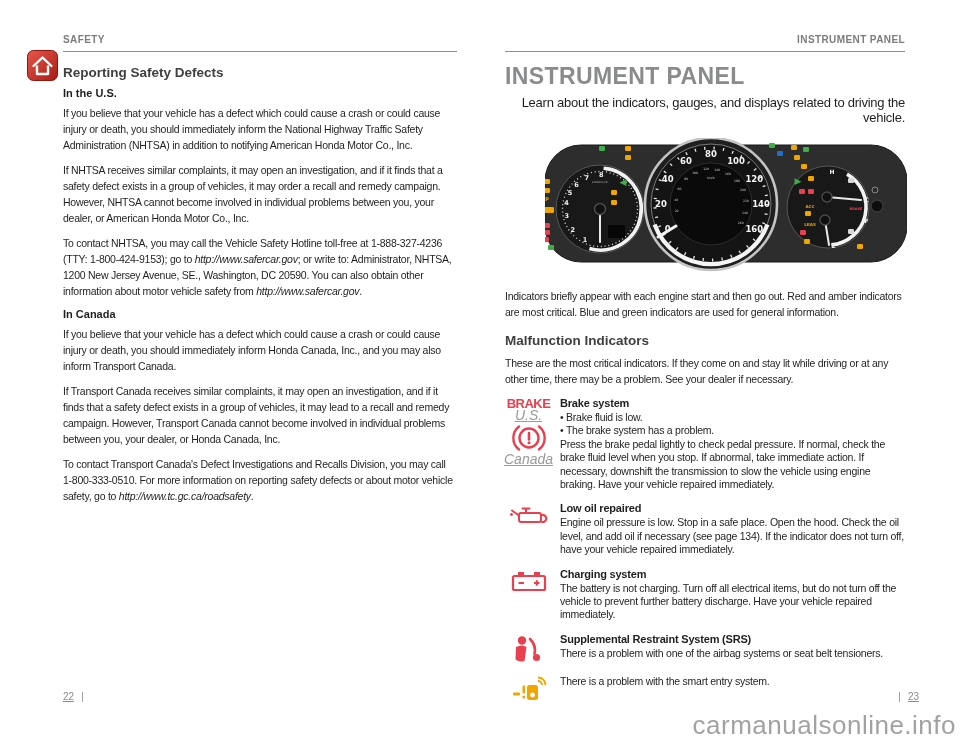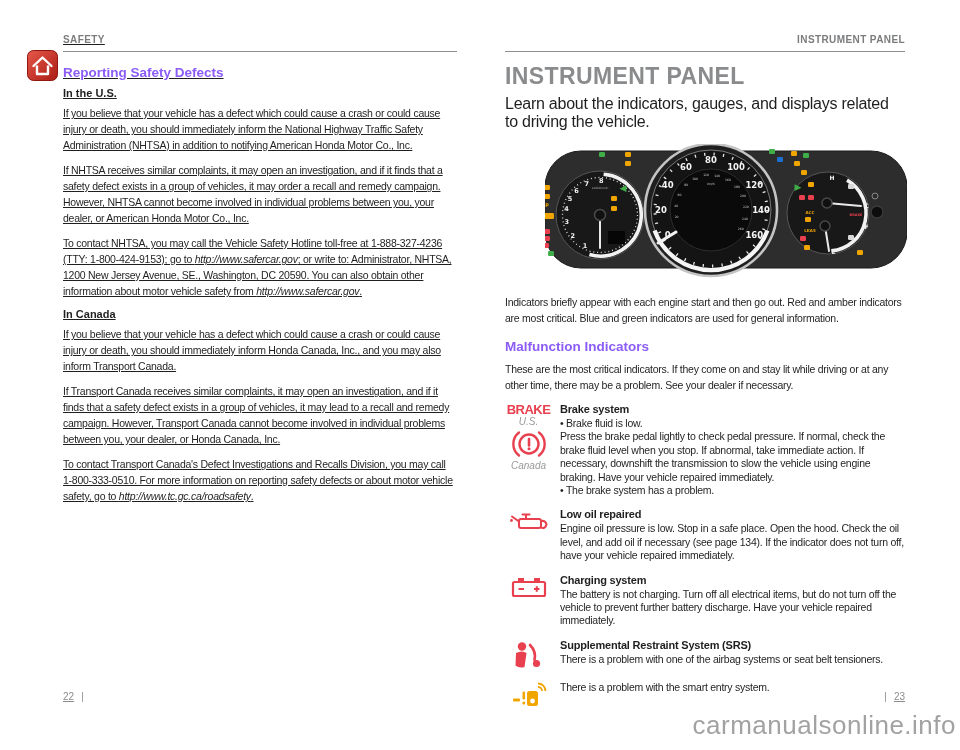--- a/index.html
+++ b/index.html
@@ -1,51 +1,51 @@
 <!DOCTYPE html>
 <html><head>
 <meta charset="utf-8">
 <style>
   html,body{margin:0;padding:0;}
   body{
     width:960px;height:750px;position:relative;background:#ffffff;
     font-family:"Liberation Sans",sans-serif;color:#1f1f1f;overflow:hidden;
   }
   .col{position:absolute;top:34px;}
-  .col-left{left:63px;width:394px;text-decoration:underline;}
+  .col-left{left:63px;width:394px;}
   .col-right{left:505px;width:400px;}
   .page-head{
     font-size:10px;font-weight:bold;color:#7b7c7e;letter-spacing:.4px;
     padding-bottom:6px;border-bottom:1px solid #8f8f8f;
   }
   .page-head.right{text-align:right;}
   .home-btn{position:absolute;left:27px;top:50px;width:31px;height:31px;cursor:pointer;}
-  h2.blue{font-size:13.5px;font-weight:bold;color:#8b5cf6;margin:13px 0 7px;}
+  h2.blue{font-size:13.5px;font-weight:bold;color:#404040;margin:13px 0 7px;}
   h1.big{
     font-size:23px;font-weight:bold;color:#8a8b8d;letter-spacing:.4px;margin:11px 0 5px;
   }
-  .subtitle{font-size:16px;letter-spacing:-.25px;margin:0 0 2px;}
+  .subtitle{font-size:13px;letter-spacing:-.25px;margin:0 0 2px;text-align:right;}
   p.body, .body-line{
     font-size:10.5px;line-height:16px;letter-spacing:-.25px;margin:0 0 9px;
   }
   h4.sub{font-size:11px;font-weight:bold;margin:1px 0 6px;}
   .it{font-style:italic;}
   .cluster-wrap{margin:13px 0 0 40px;}
   svg{font-family:"DejaVu Sans",sans-serif;}
   .mi-item{display:flex;margin:10px 0 11px;}
   .icon-col{width:47px;flex:0 0 47px;display:flex;flex-direction:column;align-items:center;padding-top:1px;}
   .mi-text{flex:1;padding-left:8px;}
   .mi-title{font-size:11px;font-weight:bold;letter-spacing:-.2px;margin:0 0 2px;}
   .mi-body{font-size:10.5px;line-height:13.4px;letter-spacing:-.25px;margin:0;}
   .brake-word{font-size:13px;font-weight:bold;color:#e8404e;letter-spacing:-.5px;line-height:12px;}
-  .region{font-size:10px;font-style:italic;color:#9a9a9a;line-height:11px;}
+  .region{font-size:14px;font-style:italic;color:#9a9a9a;line-height:11px;text-decoration:underline;}
   .if-equipped{font-size:10px;font-style:italic;font-weight:bold;text-align:right;margin-top:14px;}
   .footer{position:absolute;top:691px;font-size:10px;color:#8d8d8d;}
   .footer span{margin:0 7px 0 0;text-decoration:underline;}
-  .footer.right{left:505px;width:400px;text-align:right;}
+  .footer.right{left:519px;width:400px;text-align:right;}
   .footer.right span{margin:0 0 0 7px;}
   .footer.left{left:63px;}
   .watermark{
     position:absolute;right:4px;top:710px;font-size:26px;color:#a2a2a2;
     letter-spacing:.5px;white-space:nowrap;
   }
 </style>
 </head>
 <body>
 
@@ -211,22 +211,22 @@
         <line x1="18" y1="9" x2="18" y2="15.5" stroke="#e8404e" stroke-width="2.6" stroke-linecap="round"></line>
         <circle cx="18" cy="18.8" r="1.5" fill="#e8404e"></circle>
         <path d="M8,2.5 A14.5,14.5 0 0 0 8,25.5" fill="none" stroke="#e8404e" stroke-width="2.4" stroke-linecap="round"></path>
         <path d="M28,2.5 A14.5,14.5 0 0 1 28,25.5" fill="none" stroke="#e8404e" stroke-width="2.4" stroke-linecap="round"></path>
       </svg>
       <div class="region">Canada</div>
     </div>
     <div class="mi-text">
       <div class="mi-title">Brake system</div>
       <div class="mi-body">• Brake fluid is low.</div>
+      <div class="mi-body">• The brake system has a problem.</div>
       <div class="mi-body">Press the brake pedal lightly to check pedal pressure. If normal, check the brake fluid level when you stop. If abnormal, take immediate action. If necessary, downshift the transmission to slow the vehicle using engine braking. Have your vehicle repaired immediately.</div>
-      <div class="mi-body">• The brake system has a problem.</div>
     </div>
   </div>
 
   <div class="mi-item">
     <div class="icon-col">
       <svg width="40" height="22" viewBox="0 0 40 22">
         <rect x="10" y="10" width="22" height="9" rx="2" fill="none" stroke="#e8404e" stroke-width="2"></rect>
         <line x1="10" y1="12.5" x2="3" y2="7.5" stroke="#e8404e" stroke-width="2" stroke-linecap="round"></line>
         <line x1="17" y1="10" x2="17" y2="6" stroke="#e8404e" stroke-width="2"></line>
         <line x1="13.5" y1="5.5" x2="20.5" y2="5.5" stroke="#e8404e" stroke-width="2" stroke-linecap="round"></line>

